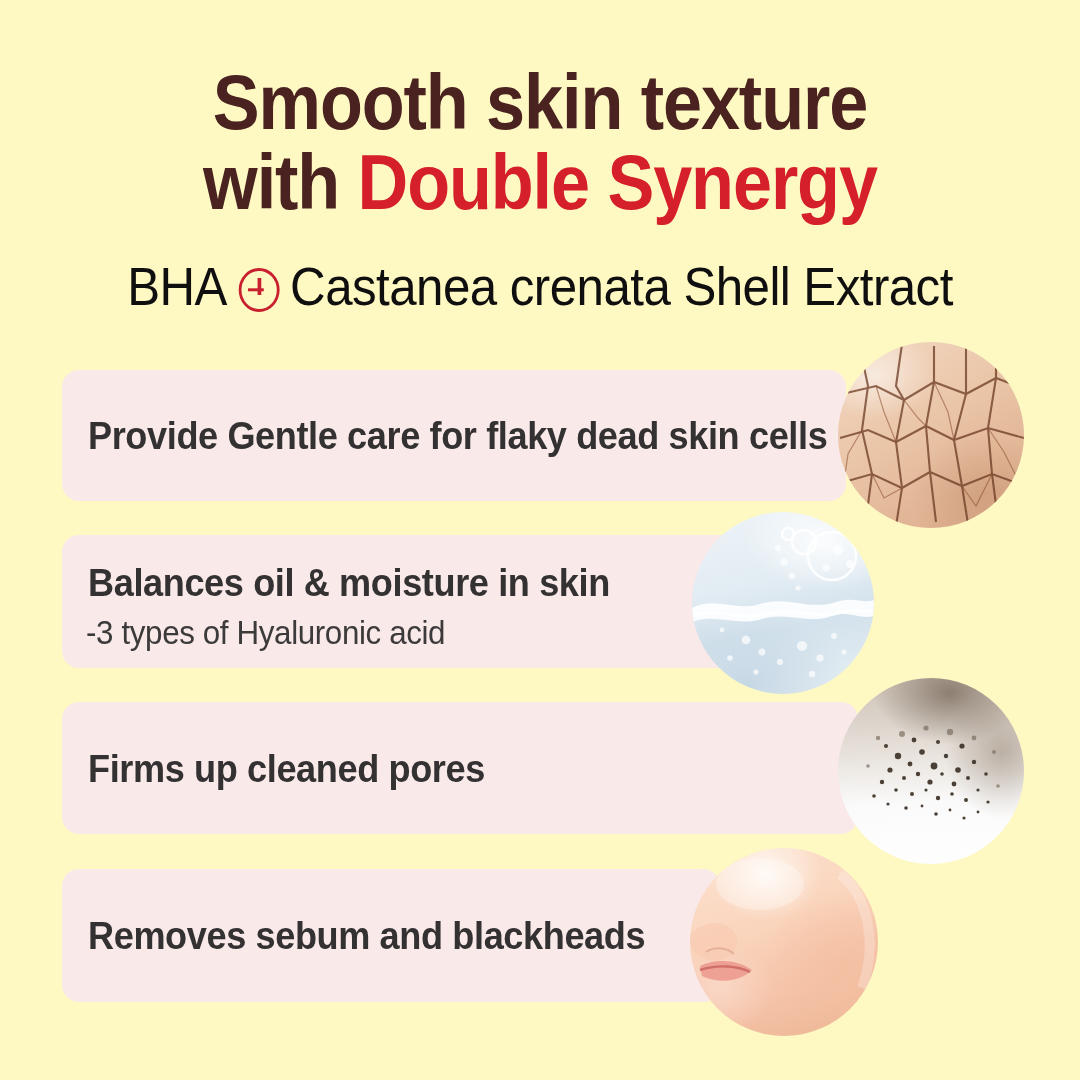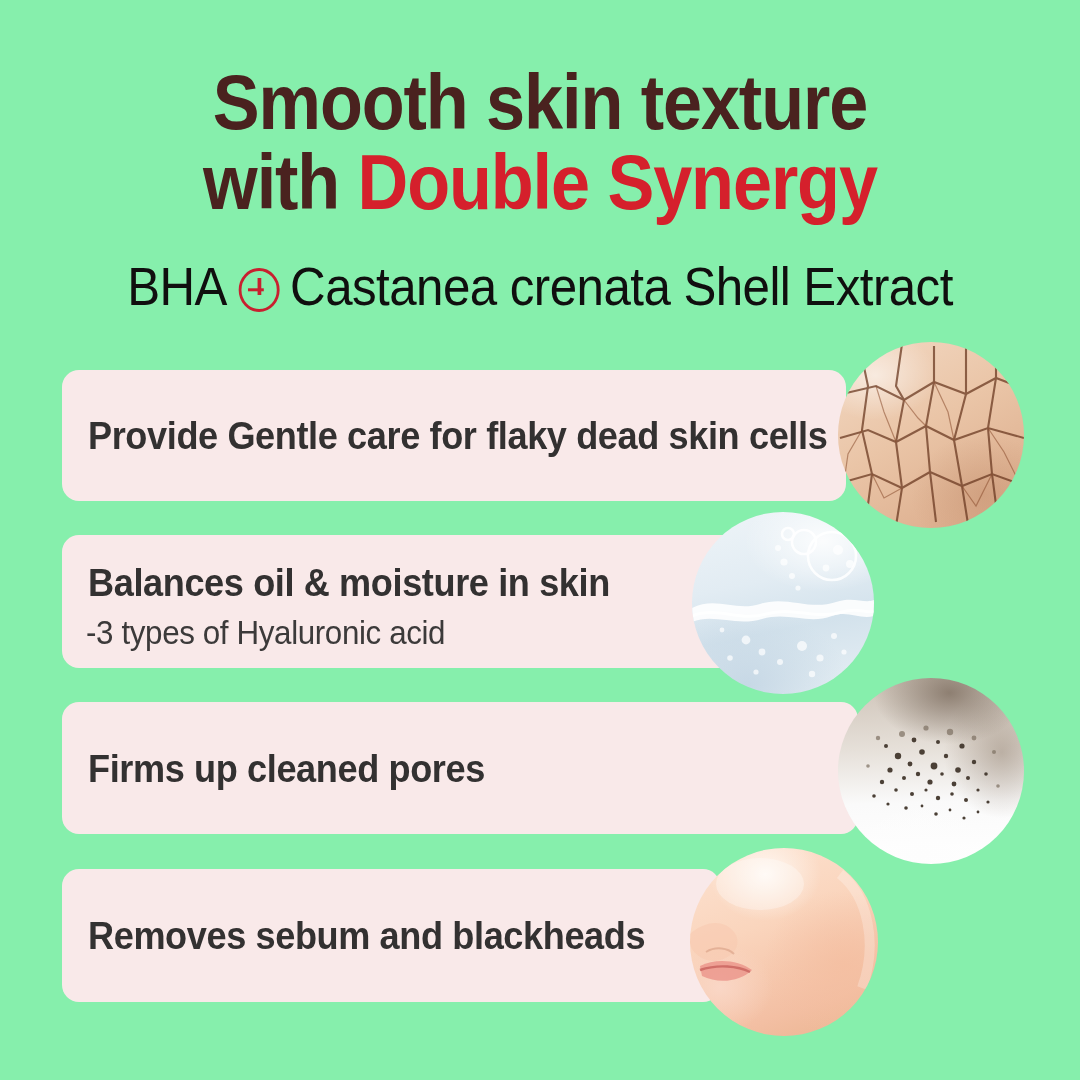--- a/index.html
+++ b/index.html
@@ -11,21 +11,21 @@
     width: 1080px;
     height: 1080px;
     overflow: hidden;
     font-family: "Liberation Sans", sans-serif;
     position: relative;
   }
 
   .page {
     position: absolute;
     inset: 0;
-    background: #86efac;
+    background: #fef9c3;
   }
 
   
   .headline {
     position: absolute;
     left: 0;
     top: 62px;
     width: 1080px;
     text-align: center;
     line-height: 1.03;

